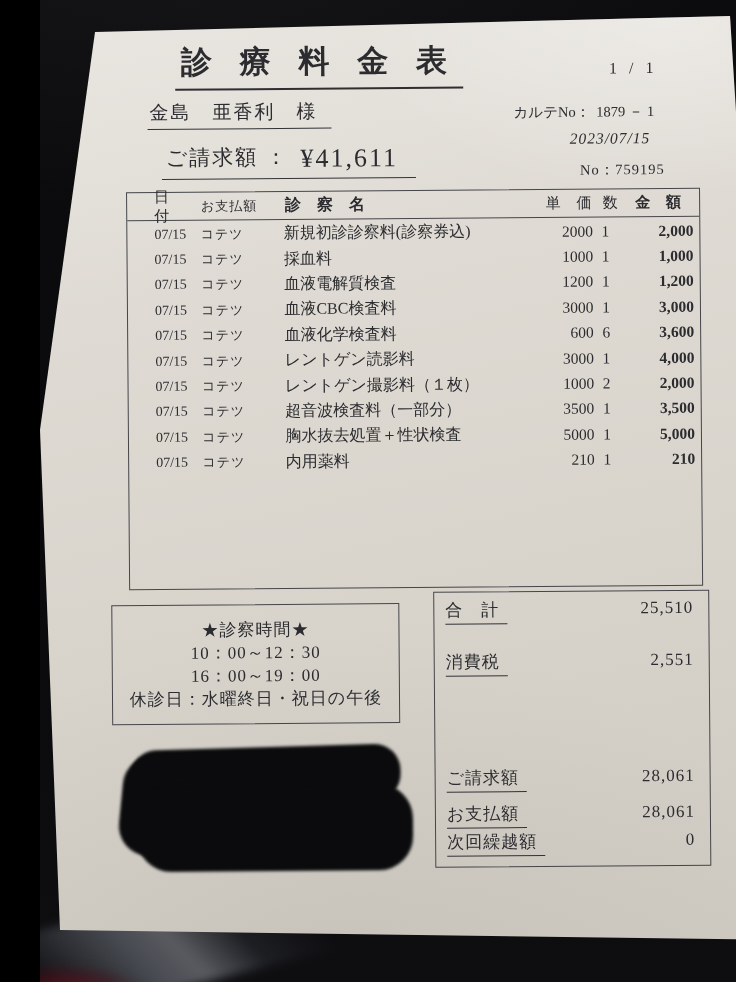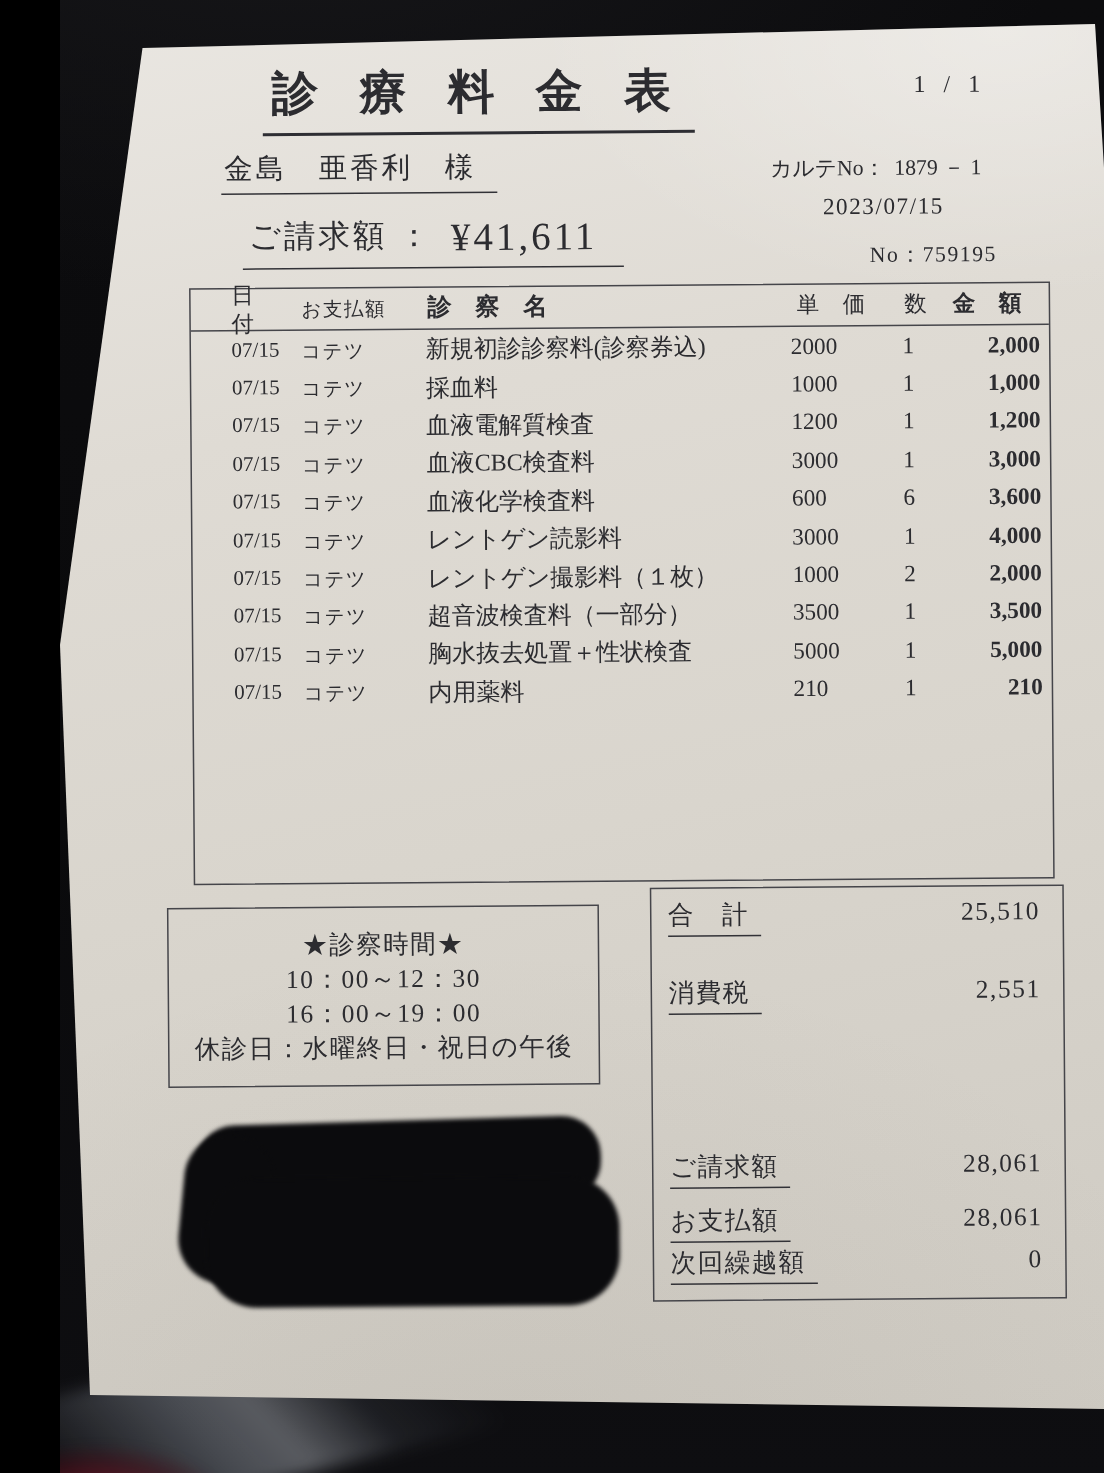--- a/index.html
+++ b/index.html
@@ -43,41 +43,41 @@
     position:absolute;inset:0;z-index:3;
     transform:rotate(-0.45deg);transform-origin:50% 45%;
     color:#2c2c30;
   }
   .abs{position:absolute;}
   
   .title{
     left:138px;top:40px;font-size:31px;font-weight:600;letter-spacing:10px;
     border-bottom:2px solid #2e2e33;padding:0 6px 5px 6px;white-space:nowrap;
   }
-  .page-ind{left:572px;top:50px;font-size:16px;letter-spacing:4px;}
+  .page-ind{left:572px;top:61px;font-size:16px;letter-spacing:4px;}
   .patient{left:110px;top:98px;font-size:19px;letter-spacing:2px;
     border-bottom:1.6px solid #323237;padding:0 14px 3px 2px;}
   .karte{left:476px;top:104px;font-size:14.5px;white-space:nowrap;}
   .karte .val{margin-left:6px;}
-  .docdate{left:511px;top:131px;font-size:15.5px;letter-spacing:1px;}
+  .docdate{left:532px;top:131px;font-size:15.5px;letter-spacing:1px;font-style:italic;}
   .billing{left:124px;top:142px;border-bottom:1.8px solid #323237;
     padding:0 18px 4px 4px;white-space:nowrap;}
   .billing .lbl{font-size:21px;letter-spacing:2px;vertical-align:3px;}
   .billing .amt{font-size:26px;letter-spacing:2px;margin-left:12px;}
   .receipt-no{left:542px;top:162px;font-size:14.5px;letter-spacing:1px;}
   
   .dtable{left:88px;top:190px;width:572px;height:396px;border:1.6px solid #45454a;}
   .thead{display:flex;align-items:center;height:27px;border-bottom:1.6px solid #45454a;
     font-size:15px;}
   .trows{position:absolute;left:0;top:29px;right:0;}
   .trow{display:flex;align-items:center;height:25.4px;font-size:15.5px;}
   .c-date{width:48px;padding-left:27px;font-size:14px;}
   .c-pet{width:86px;font-size:13px;letter-spacing:1px;}
   .c-name{width:252px;font-size:16px;}
-  .c-unit{width:68px;text-align:left;}
+  .c-unit{width:68px;text-align:right;}
   .c-qty{width:26px;text-align:center;}
   .c-amt{width:78px;text-align:right;padding-right:6px;font-weight:bold;}
   .thead .c-date{letter-spacing:5px;font-size:15px;}
   .thead .c-name{font-weight:600;letter-spacing:6px;font-size:16px;}
   .thead .c-unit{letter-spacing:6px;}
   .thead .c-amt{text-align:center;letter-spacing:6px;padding-right:0;}
   
   .hours{left:70px;top:603px;width:288px;height:120px;border:1.6px solid #45454a;
     text-align:center;font-size:17px;line-height:23px;padding-top:13px;box-sizing:border-box;}
   .hours .hline{letter-spacing:1px;}

